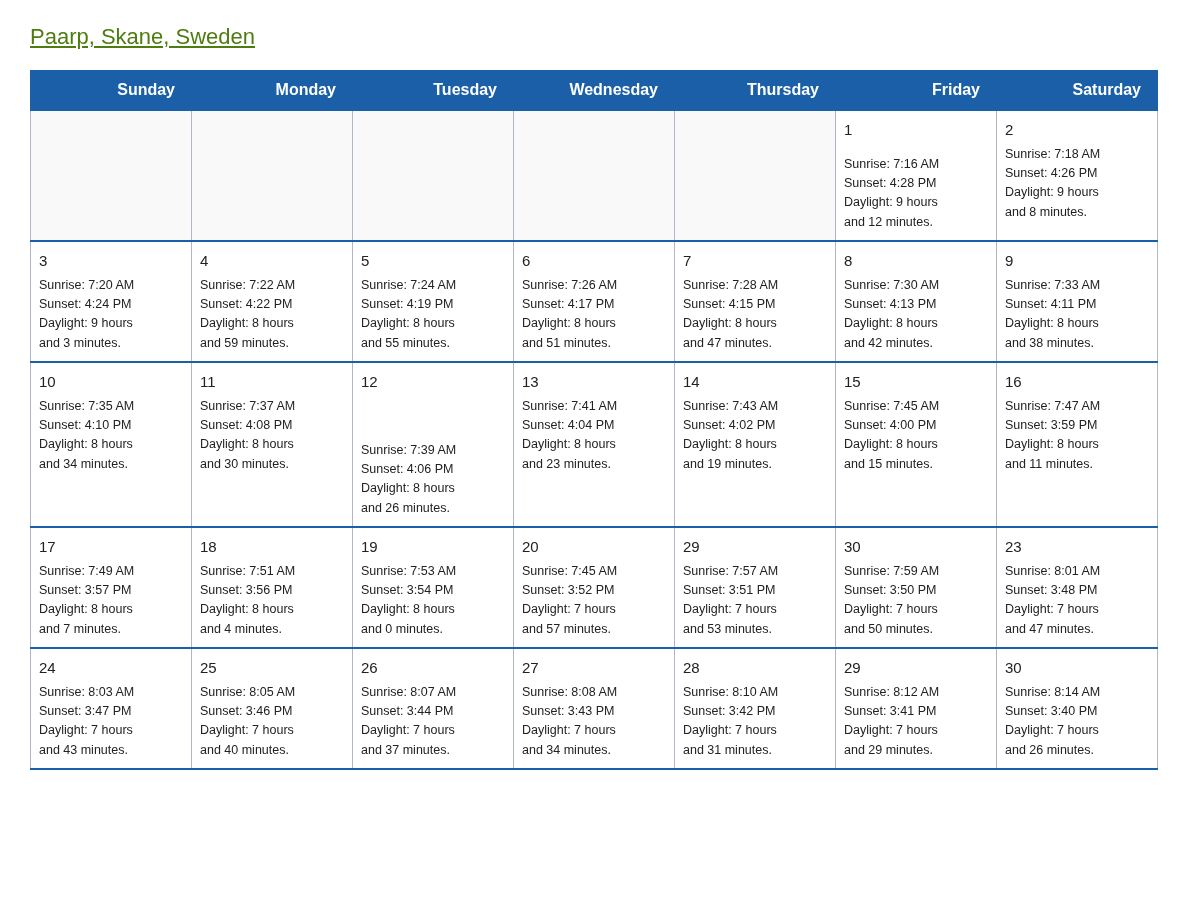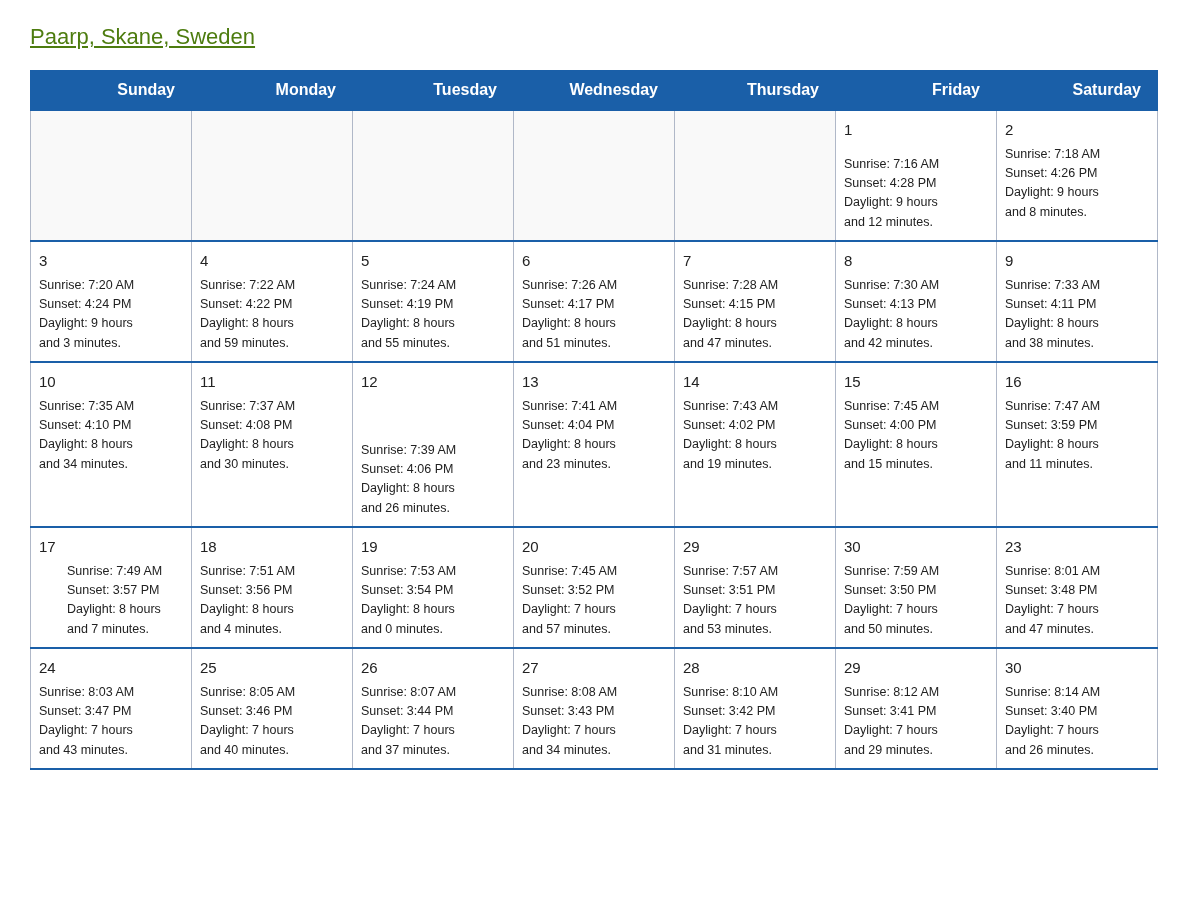--- a/index.html
+++ b/index.html
@@ -249,21 +249,21 @@
           <span class="day-number">16</span>
           <div class="day-info" style="white-space: pre-line;">Sunrise: 7:47 AM
 Sunset: 3:59 PM
 Daylight: 8 hours
 and 11 minutes.</div>
         </td>
       </tr>
       <tr>
         <td>
           <span class="day-number">17</span>
-          <div class="day-info" style="white-space: pre-line; margin-left: 28px;">Sunrise: 7:49 AM
+          <div class="day-info" style="white-space: pre-line;">Sunrise: 7:49 AM
 Sunset: 3:57 PM
 Daylight: 8 hours
 and 7 minutes.</div>
         </td>
         <td>
           <span class="day-number">18</span>
           <div class="day-info" style="white-space: pre-line;">Sunrise: 7:51 AM
 Sunset: 3:56 PM
 Daylight: 8 hours
 and 4 minutes.</div>

